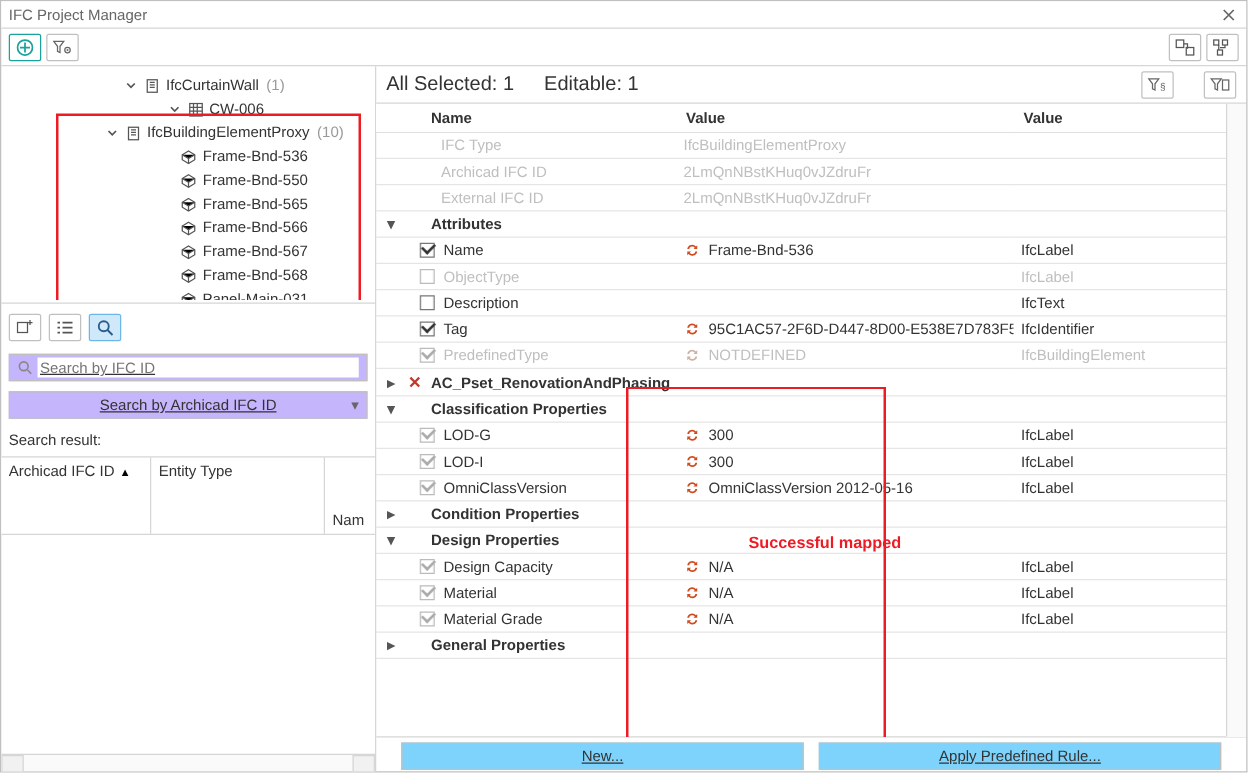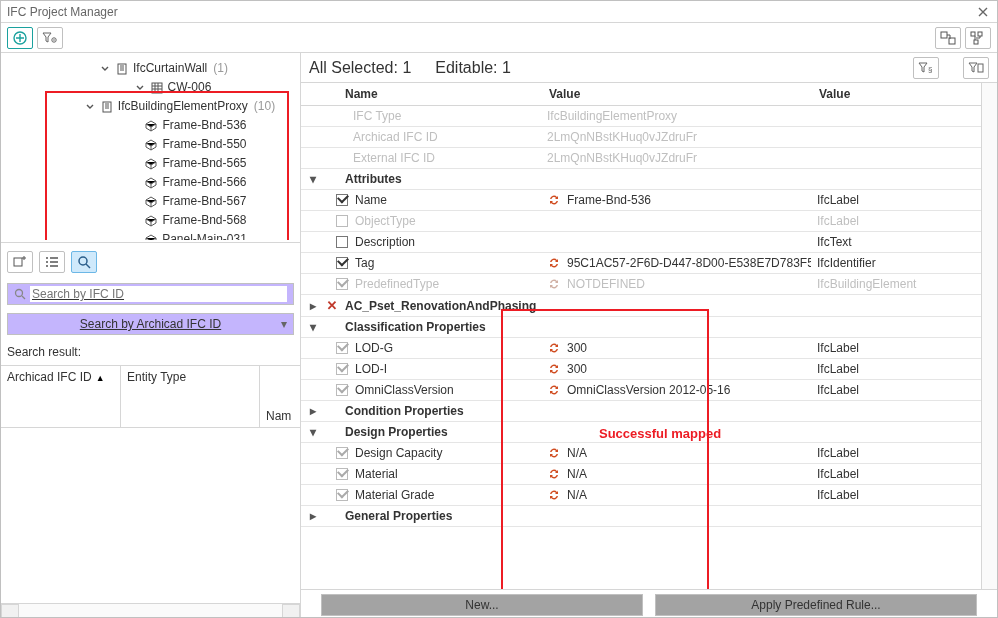--- a/index.html
+++ b/index.html
@@ -254,22 +254,22 @@
     position:absolute; right:0; top:0; bottom:0; width:16px;
     background:#fafafa; border-left:1px solid var(--border);
   }
 
   
   .right-footer {
     height:30px; display:flex; column-gap:12px; align-items:center; padding: 4px 20px;
     border-top:1px solid var(--border);
   }
   .big-btn {
-    flex:1; height:22px; border:1px solid var(--border-strong); background:#a3a3a3;
-    display:flex; align-items:center; justify-content:center; cursor:pointer;
+    flex:1; height:22px; border:1px solid var(--border-strong); background:#7dd3fc;
+    display:flex; align-items:center; justify-content:center; cursor:pointer;text-decoration:underline;
   }
 
   
   .callout-right {
     top: 68px; left: 197px; 
     width: 210px; height: 290px;
   }
   .callout-label {
     position:absolute;
     color: var(--red-callout);

